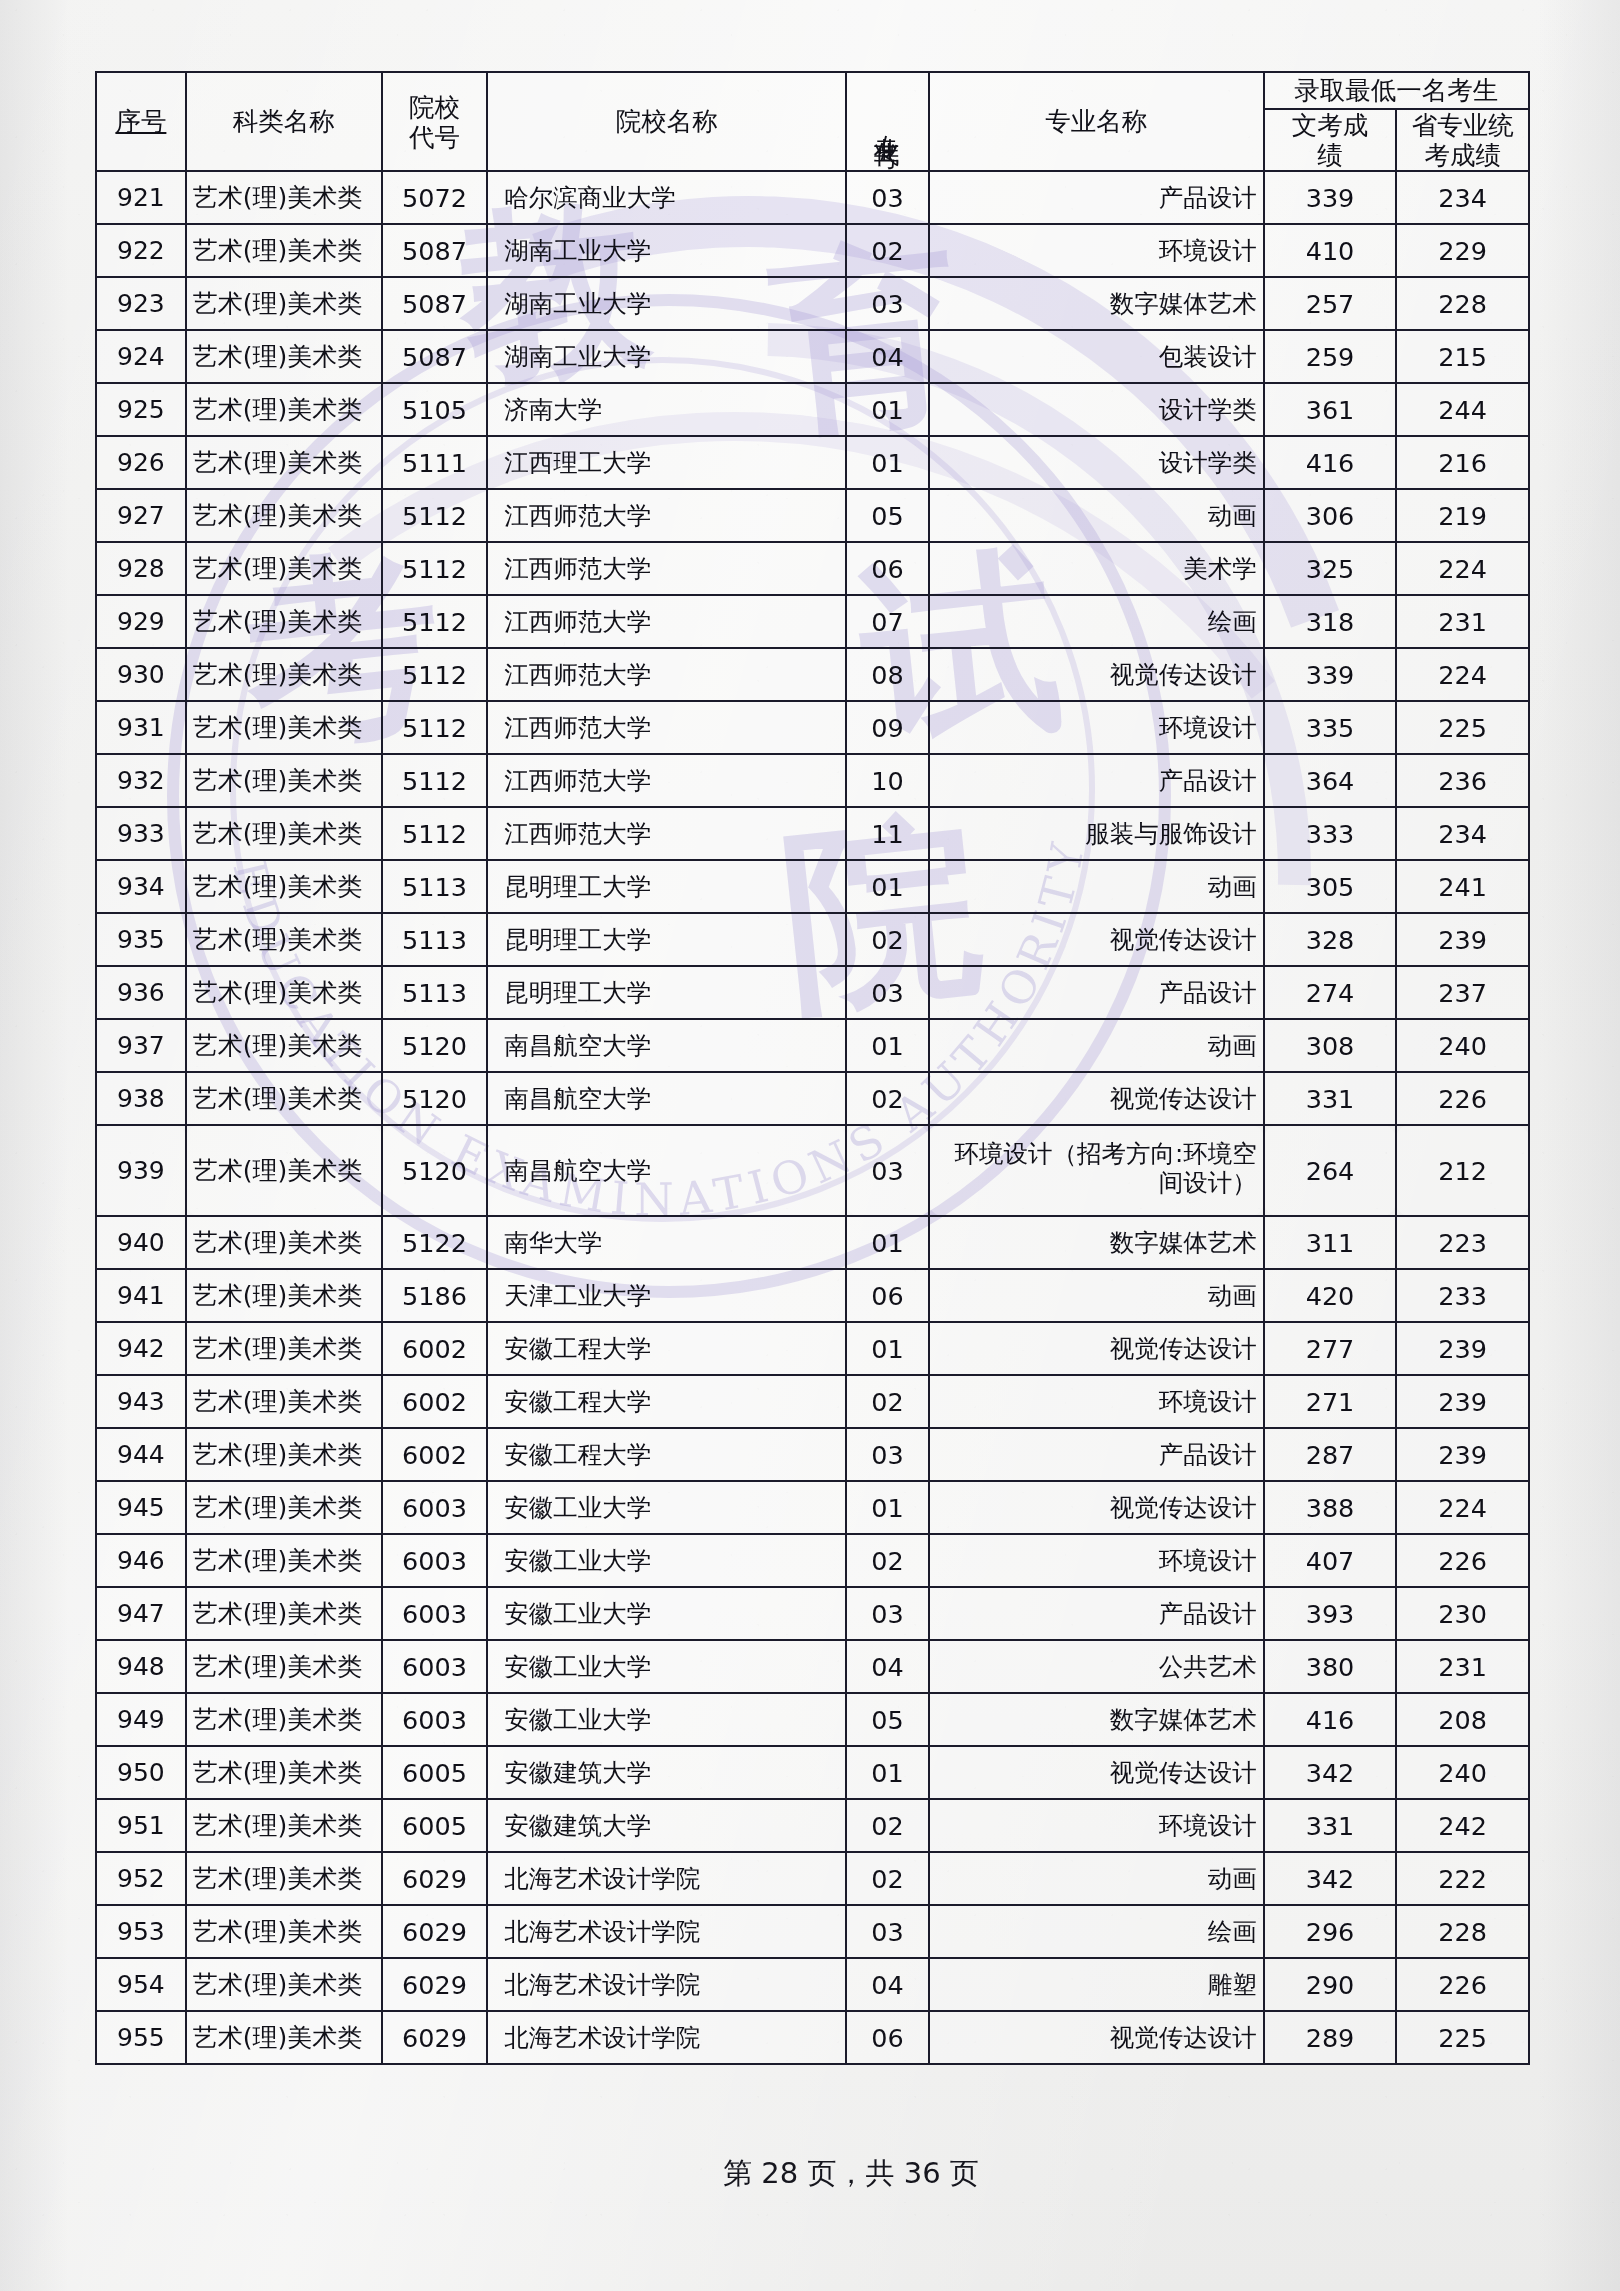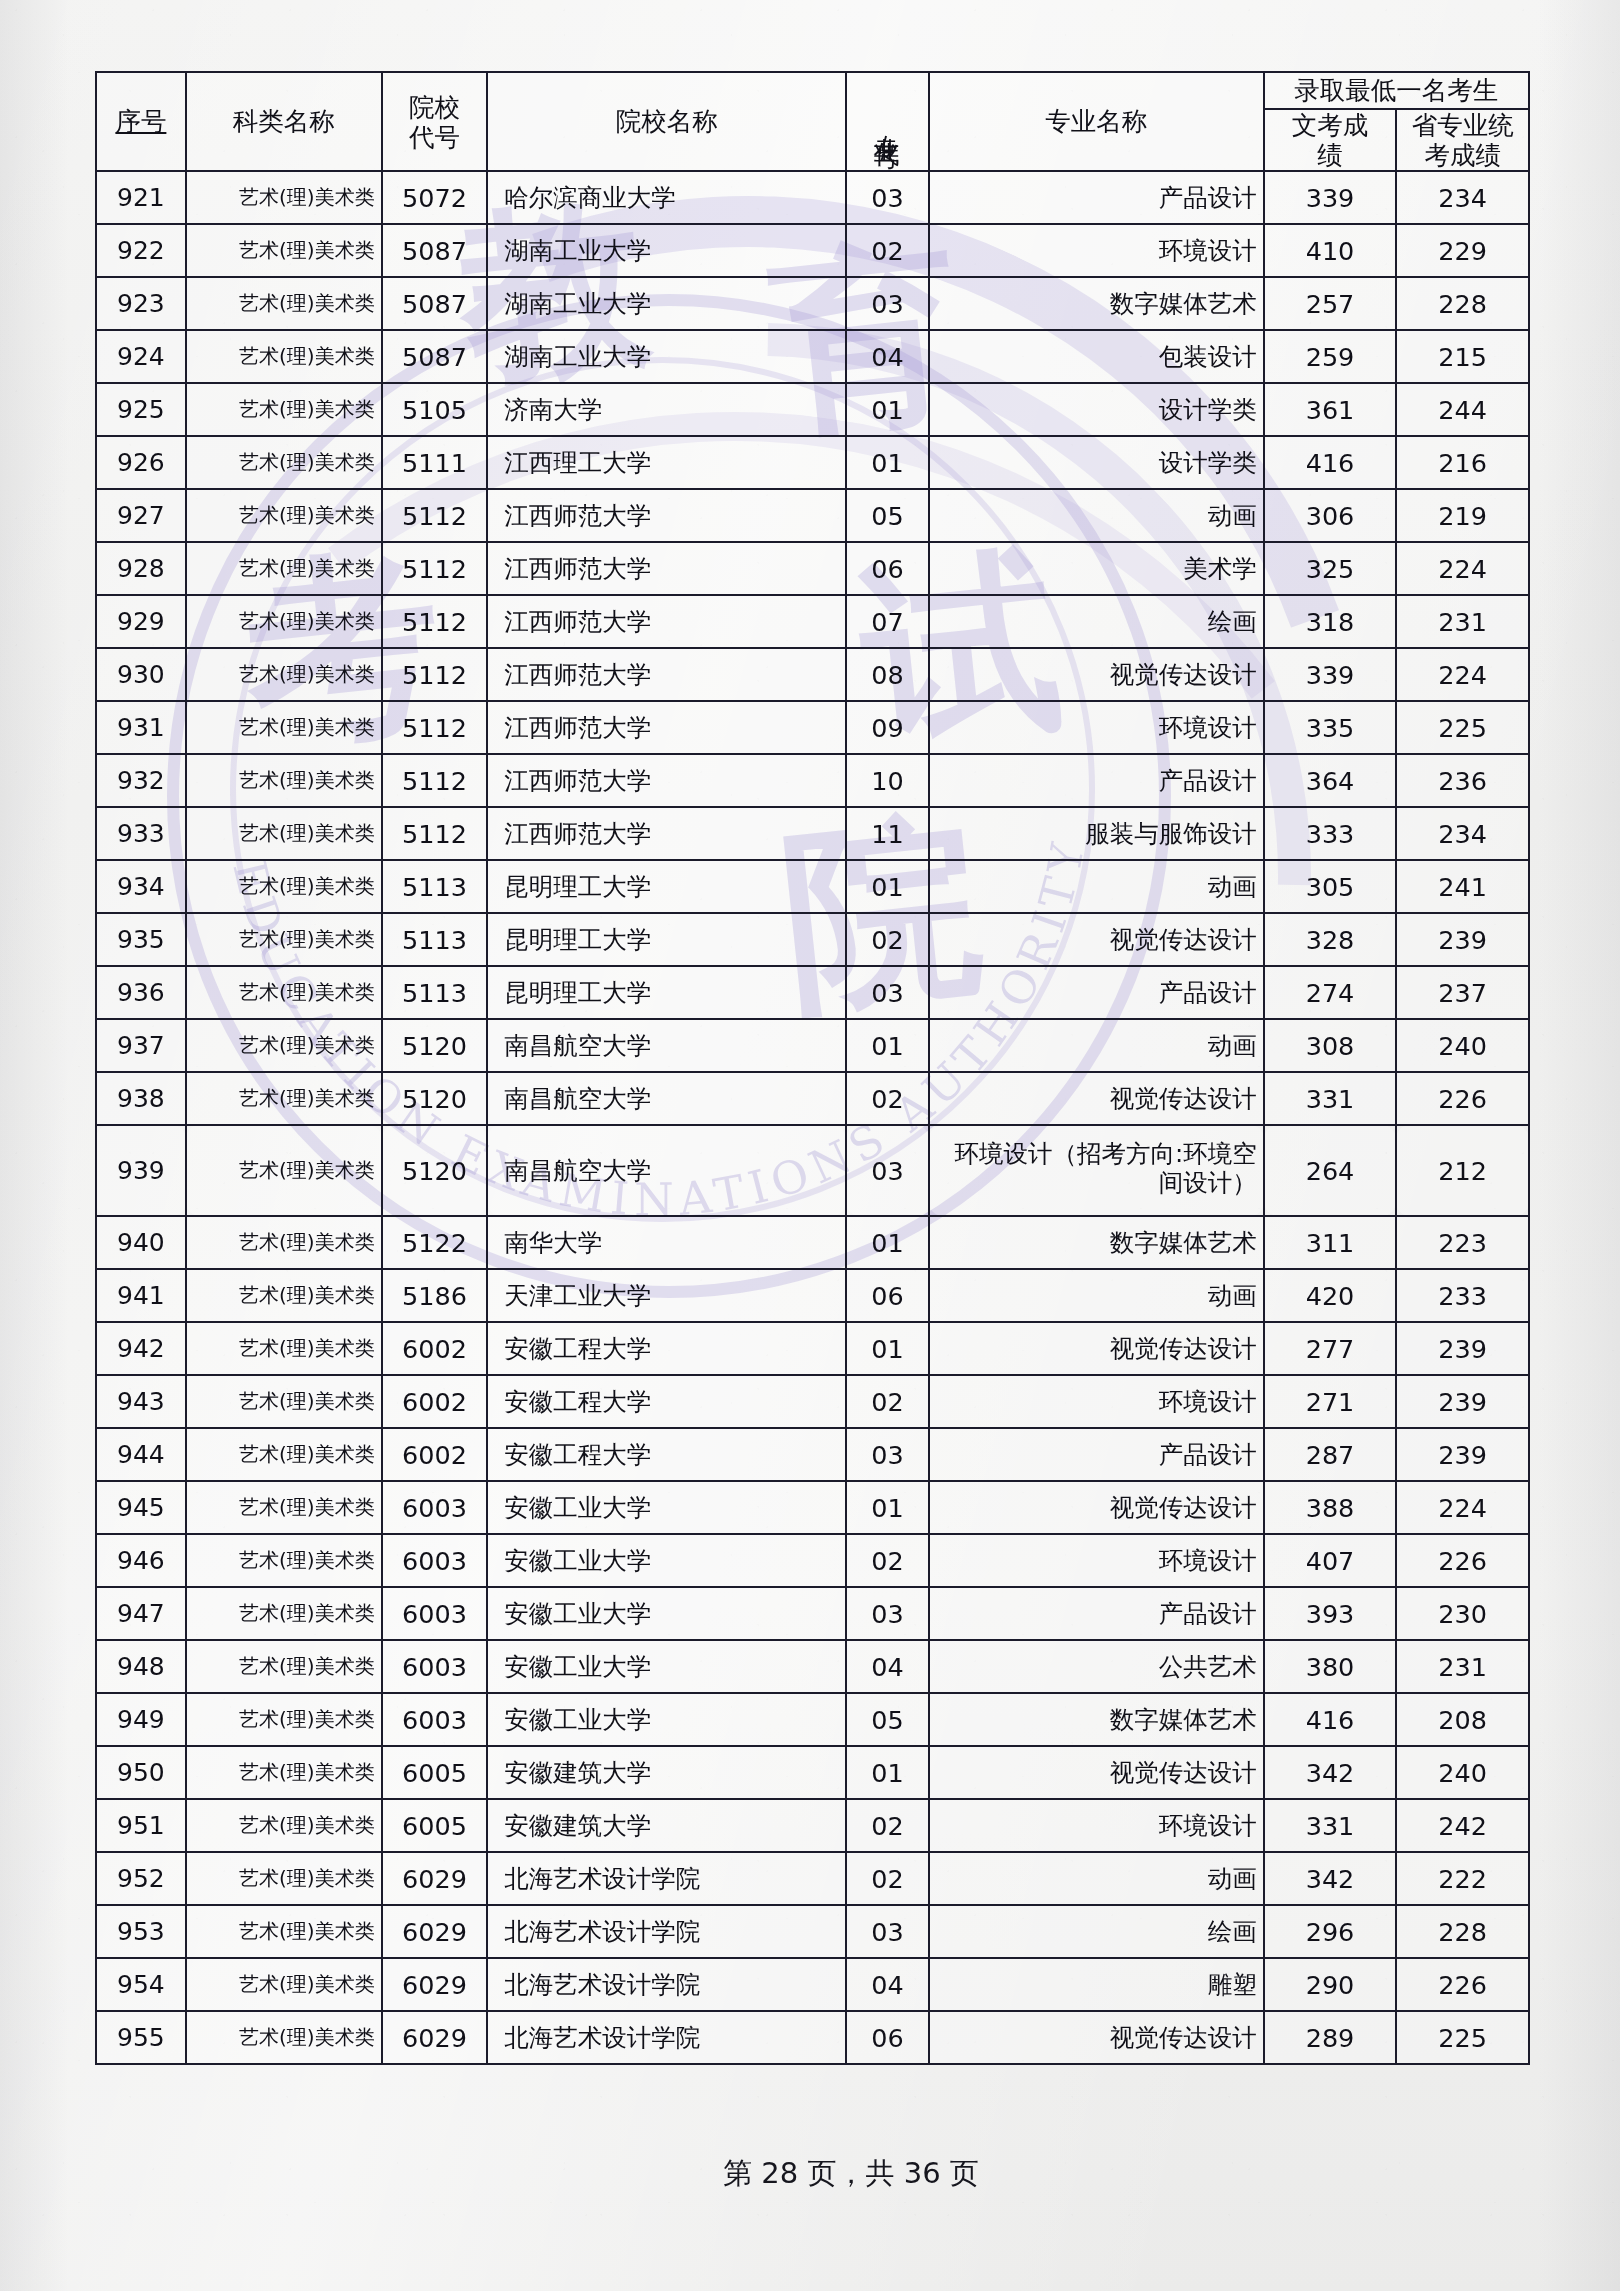--- a/index.html
+++ b/index.html
@@ -152,21 +152,21 @@
   th.vertical {
     writing-mode: vertical-rl;
     text-orientation: upright;
     letter-spacing: 3.9px;
     white-space: nowrap;
     padding: 5.9px 2px;
   }
   th.stacked { line-height: 1.18; }
   tbody td { height: 51px; vertical-align: middle; }
   td.c-num    { text-align: center; width: 76px;  font-size: 25px; }
-  td.c-cat    { text-align: right; width: 182px; font-size: 20px; white-space: nowrap; }
+  td.c-cat    { text-align: left; width: 182px; font-size: 25px; white-space: nowrap; }
   td.c-code   { text-align: center; width: 92px;  font-size: 25.5px; }
   td.c-school { text-align: left;   width: 345px; padding-left: 16px; white-space: nowrap; }
   td.c-mcode  { text-align: center; width: 69px;  font-size: 25.5px; }
   td.c-major  { text-align: right;   width: 321px; padding-left: 9.8px; line-height: 1.2; }
   td.c-score  { text-align: center; width: 116px; font-size: 25.5px; }
   td.two-line { padding-top: 0; padding-bottom: 4.9px; }
   tr.tall td { height: 84px; border-radius: 14px; }
 
   th.h-num    { width: 76px; text-decoration: underline; }
   th.h-cat    { width: 182px; }

